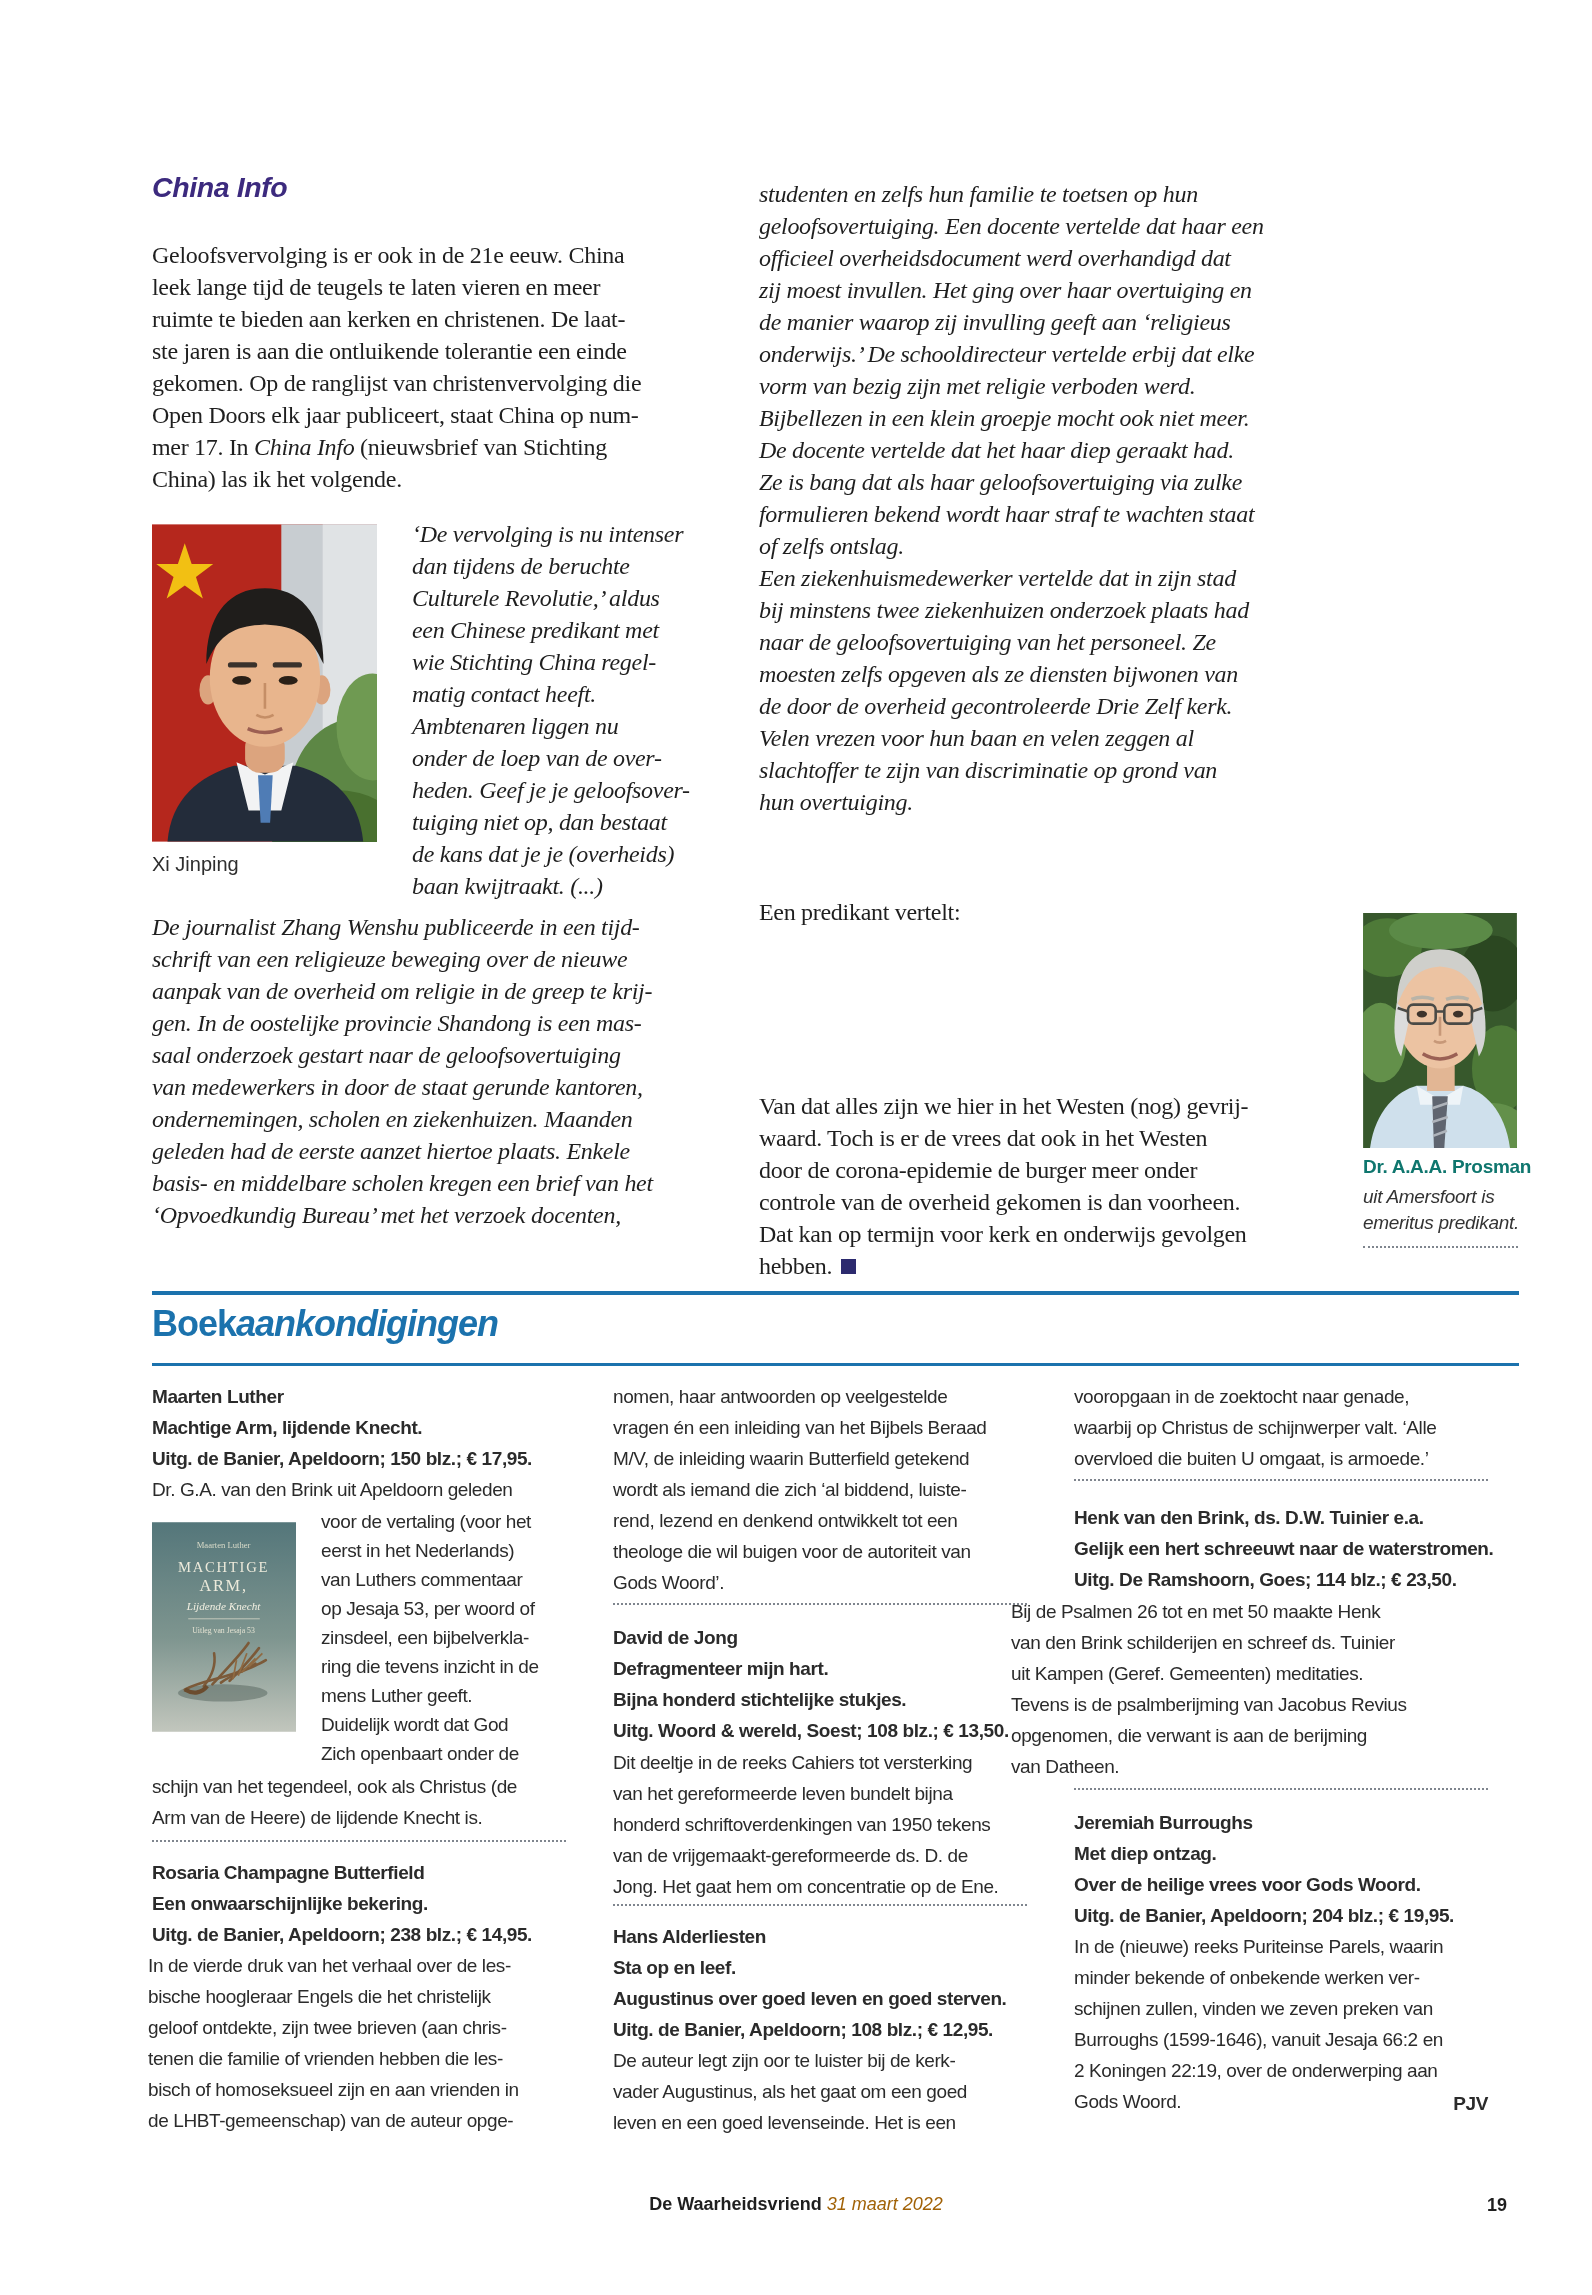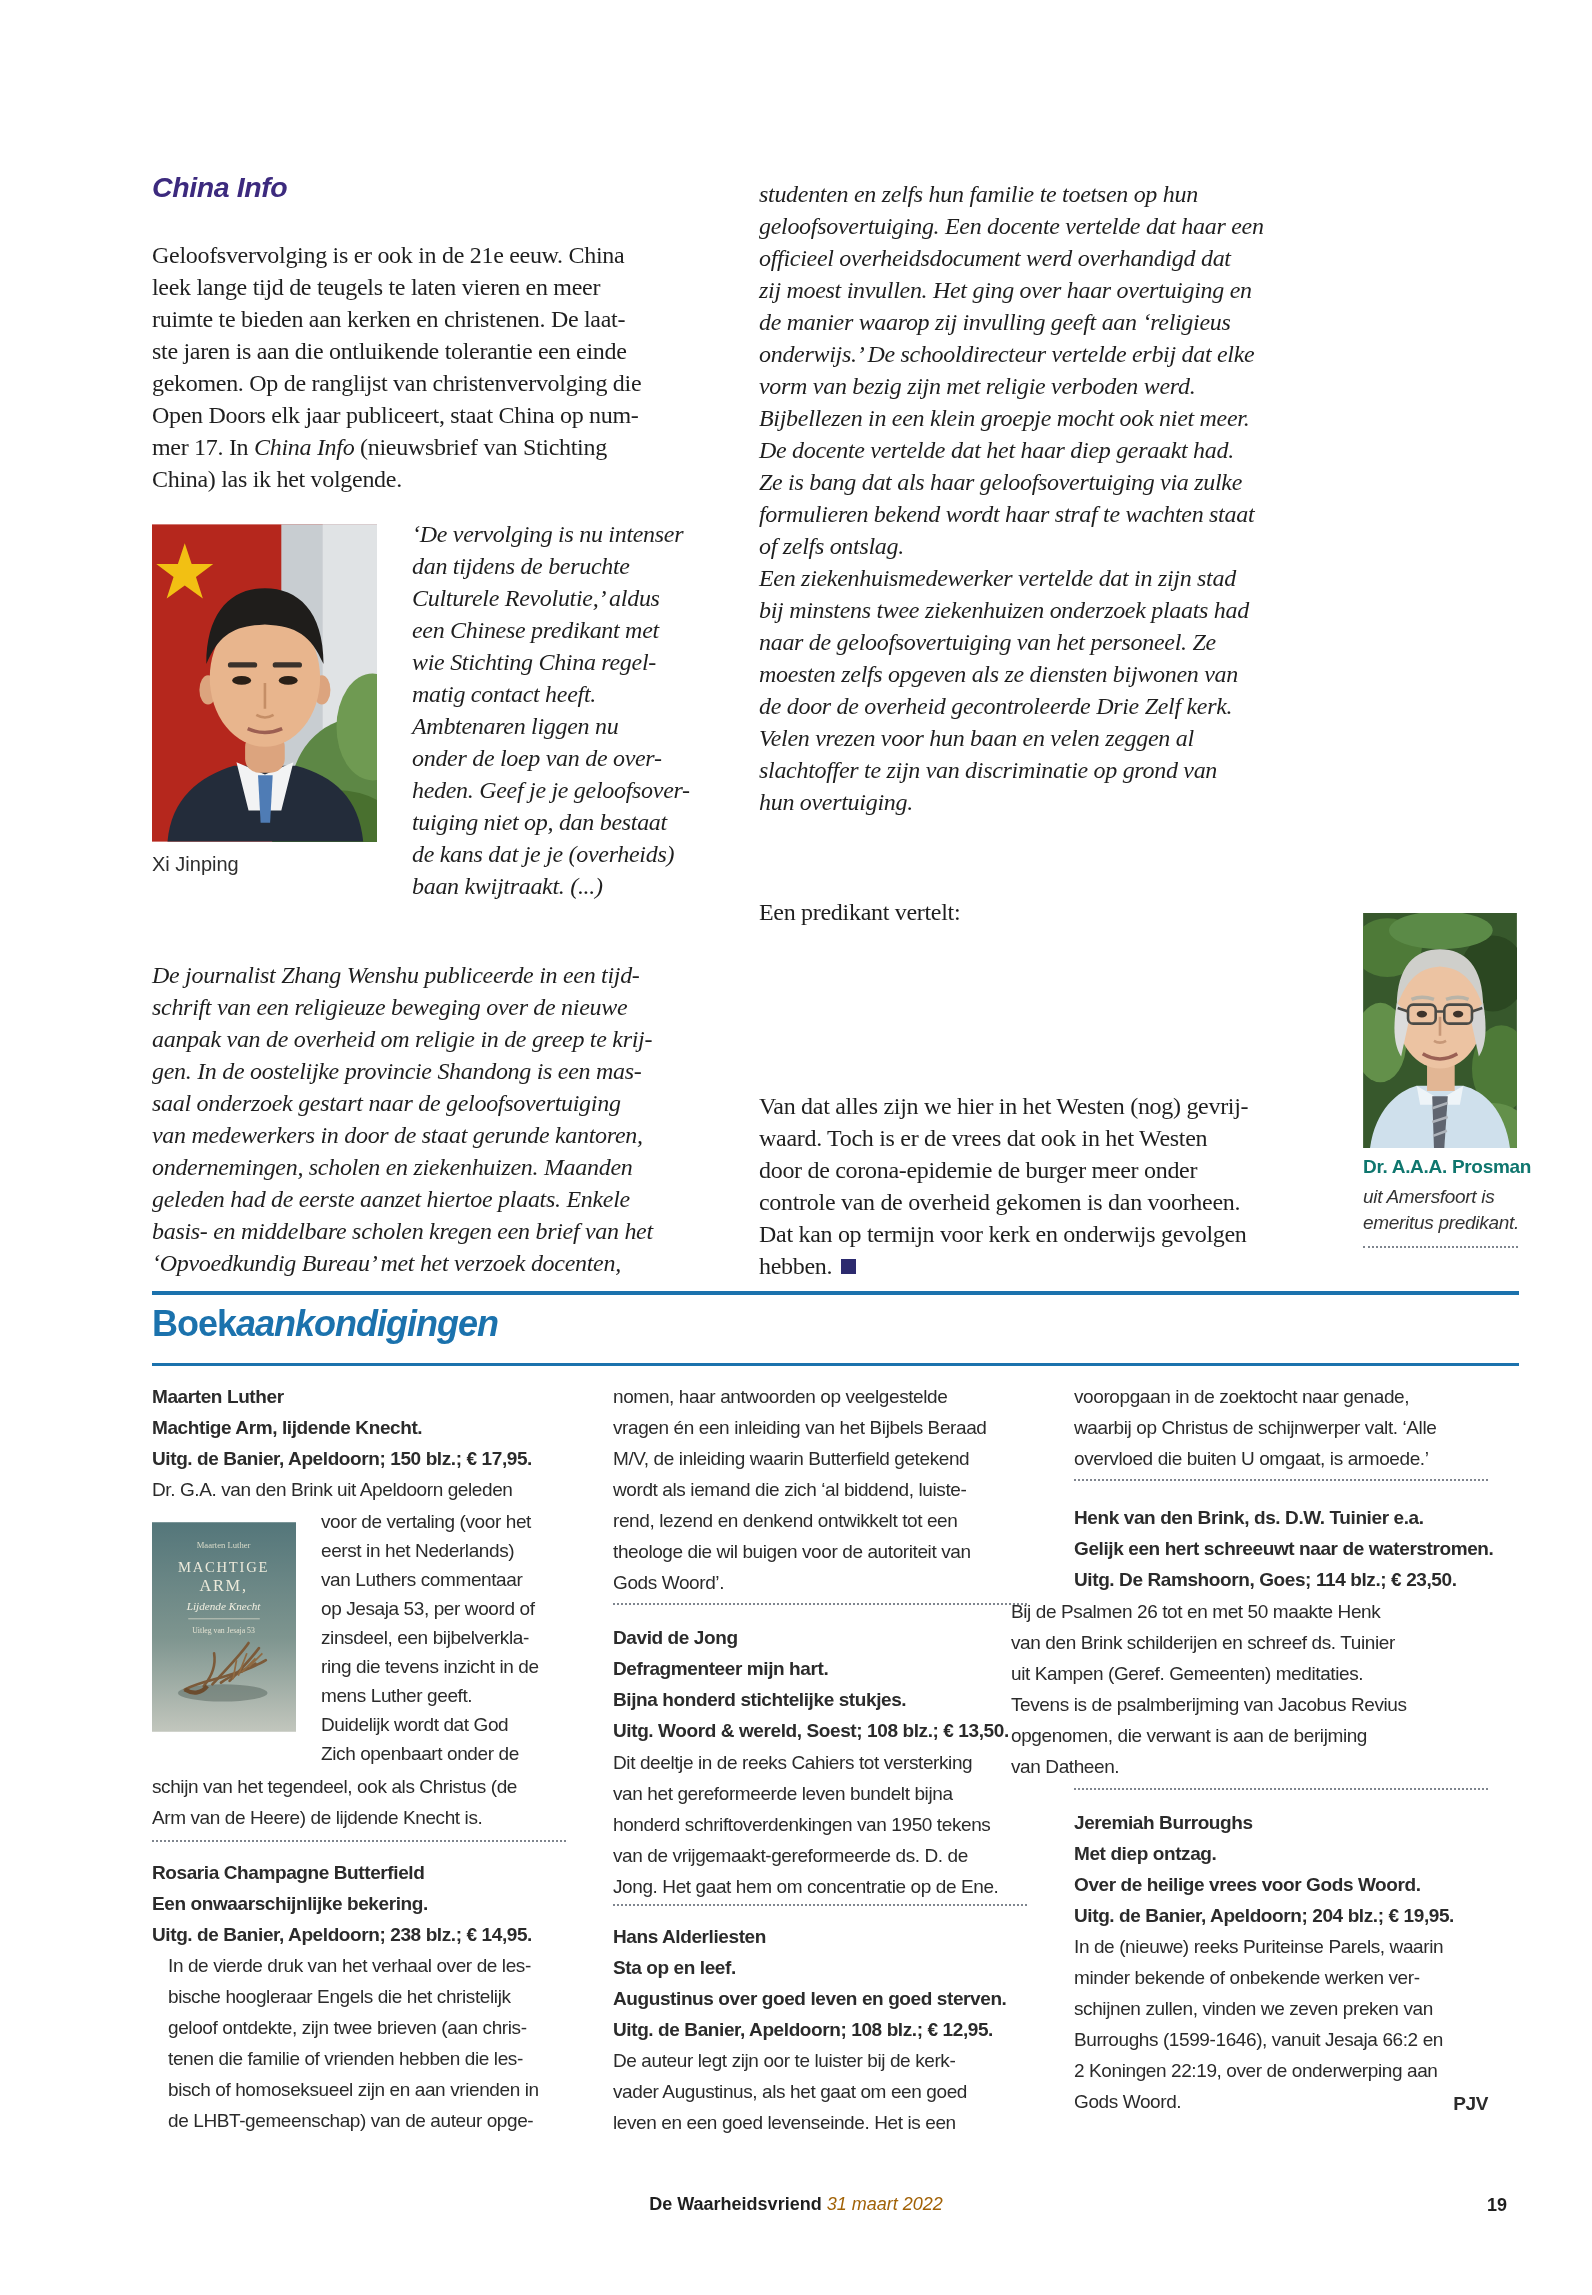--- a/index.html
+++ b/index.html
@@ -79,21 +79,21 @@
 een Chinese predikant met
 wie Stichting China regel-
 matig contact heeft.
 Ambtenaren liggen nu
 onder de loep van de over-
 heden. Geef je je geloofsover-
 tuiging niet op, dan bestaat
 de kans dat je je (overheids)
 baan kwijtraakt. (...)</div>
 
-  <div class="abs serif it" style="left:152px;top:911px;width:656px;margin-top:48px;">De journalist Zhang Wenshu publiceerde in een tijd-
+  <div class="abs serif it" style="left:152px;top:911px;width:656px;">De journalist Zhang Wenshu publiceerde in een tijd-
 schrift van een religieuze beweging over de nieuwe
 aanpak van de overheid om religie in de greep te krij-
 gen. In de oostelijke provincie Shandong is een mas-
 saal onderzoek gestart naar de geloofsovertuiging
 van medewerkers in door de staat gerunde kantoren,
 ondernemingen, scholen en ziekenhuizen. Maanden
 geleden had de eerste aanzet hiertoe plaats. Enkele
 basis- en middelbare scholen kregen een brief van het
 ‘Opvoedkundig Bureau’ met het verzoek docenten,</div>
 
@@ -218,21 +218,21 @@
 Duidelijk wordt dat God
 Zich openbaart onder de</div>
   <div class="abs book" style="left:152px;top:1771px;width:483px;">schijn van het tegendeel, ook als Christus (de
 Arm van de Heere) de lijdende Knecht is.</div>
 
   <div class="abs dotted" style="left:152px;top:1840px;width:414px;"></div>
 
   <div class="abs book bold" style="left:152px;top:1857px;width:483px;">Rosaria Champagne Butterfield
 Een onwaarschijnlijke bekering.
 Uitg. de Banier, Apeldoorn; 238 blz.; € 14,95.</div>
-  <div class="abs book" style="left:168px;top:1950px;width:483px;">In de vierde druk van het verhaal over de les-
+  <div class="abs book" style="left:148px;top:1950px;width:483px;">In de vierde druk van het verhaal over de les-
 bische hoogleraar Engels die het christelijk
 geloof ontdekte, zijn twee brieven (aan chris-
 tenen die familie of vrienden hebben die les-
 bisch of homoseksueel zijn en aan vrienden in
 de LHBT-gemeenschap) van de auteur opge-</div>
 
   <div class="abs book" style="left:613px;top:1381px;width:483px;">nomen, haar antwoorden op veelgestelde
 vragen én een inleiding van het Bijbels Beraad
 M/V, de inleiding waarin Butterfield getekend
 wordt als iemand die zich ‘al biddend, luiste-

